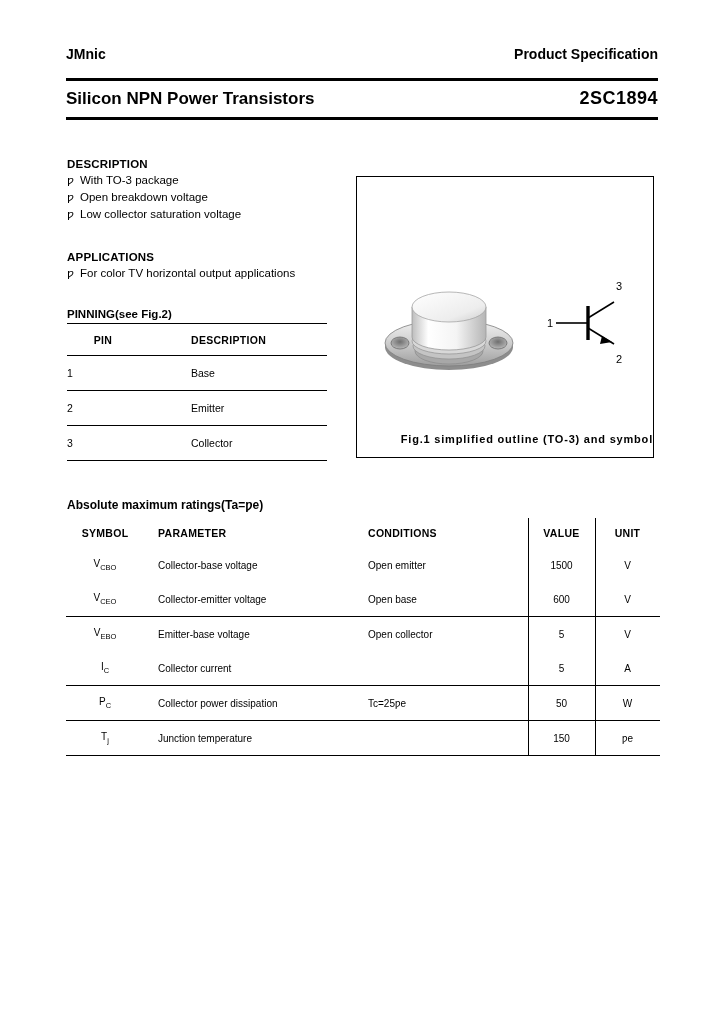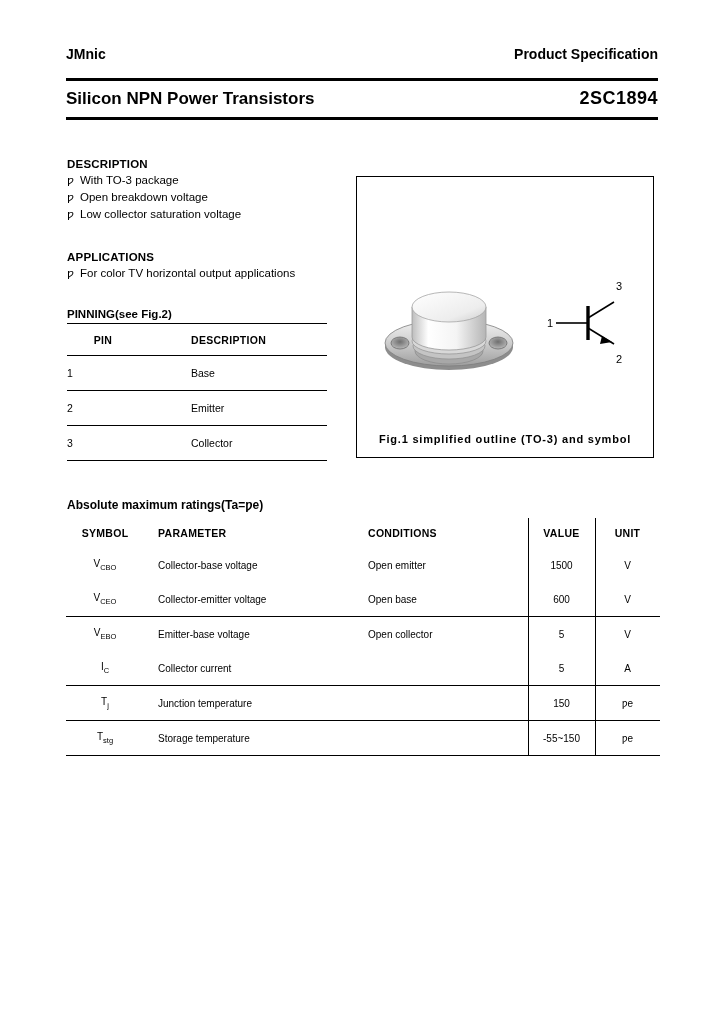--- a/index.html
+++ b/index.html
@@ -144,21 +144,21 @@
     left: 356px; top: 176px;
     width: 298px; height: 282px;
     border: 1.6px solid #000;
     background: #fff;
     box-sizing: border-box;
   }
   .fig-caption {
     position: absolute;
     left: 0; bottom: 12px;
     width: 100%;
-    text-align: center;
+    text-align: right;
     font-size: 11px;
     font-weight: bold;
     letter-spacing: 0.8px;
   }
   #to3-photo {
     position: absolute;
     left: 22px; top: 108px;
     width: 140px; height: 105px;
   }
   #npn-symbol {
@@ -372,30 +372,30 @@
           <td class="c-unit">V</td>
         </tr>
         <tr class="rowline">
           <td class="c-symbol"><span>I</span><sub>C</sub></td>
           <td class="c-param">Collector current</td>
           <td class="c-cond"></td>
           <td class="c-value">5</td>
           <td class="c-unit">A</td>
         </tr>
         <tr class="rowline">
+          <td class="c-symbol"><span>P</span><sub>C</sub></td>
+          <td class="c-param">Collector power dissipation</td>
+          <td class="c-cond">Tc=25ƿe</td>
+          <td class="c-value">50</td>
+          <td class="c-unit">W</td>
+        </tr>
+        <tr class="rowline">
           <td class="c-symbol"><span>T</span><sub>j</sub></td>
           <td class="c-param">Junction temperature</td>
           <td class="c-cond"></td>
           <td class="c-value">150</td>
           <td class="c-unit">ƿe</td>
         </tr>
-        <tr>
-          <td class="c-symbol"><span>T</span><sub>stg</sub></td>
-          <td class="c-param">Storage temperature</td>
-          <td class="c-cond"></td>
-          <td class="c-value">-55~150</td>
-          <td class="c-unit">ƿe</td>
-        </tr>
       </tbody>
     </table>
   </div>
 
 </div>
 
 </body></html>

